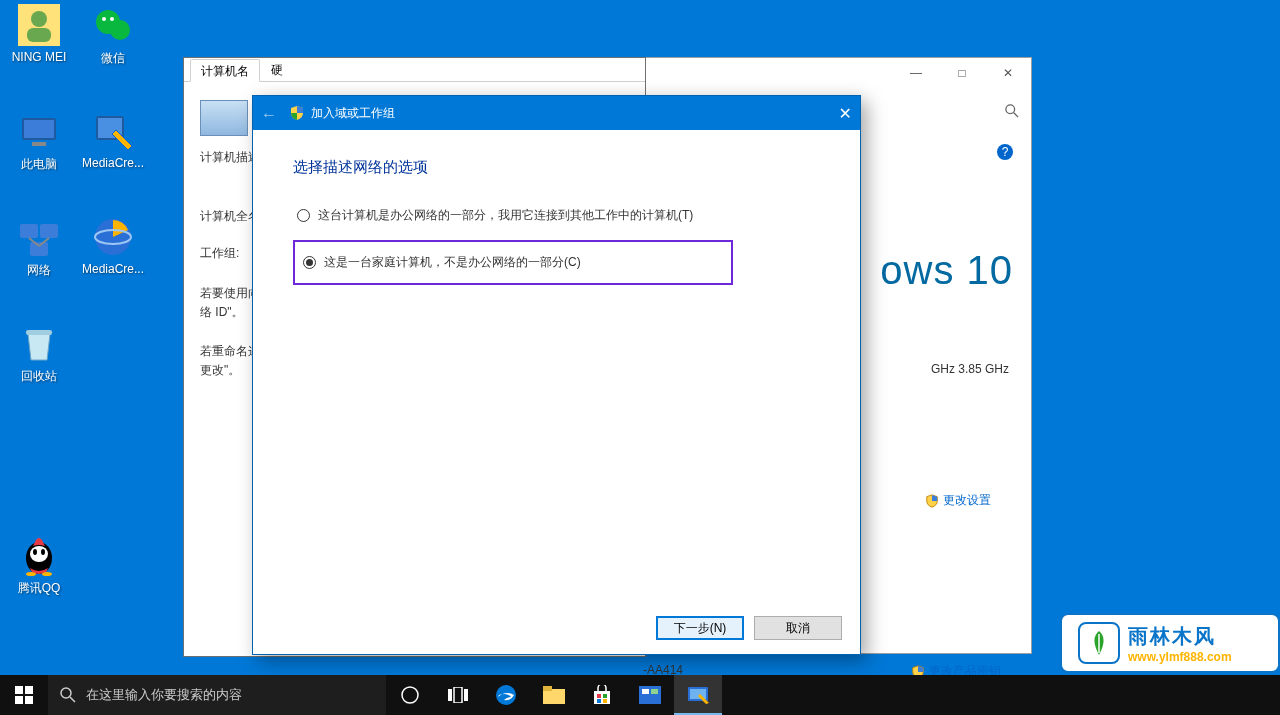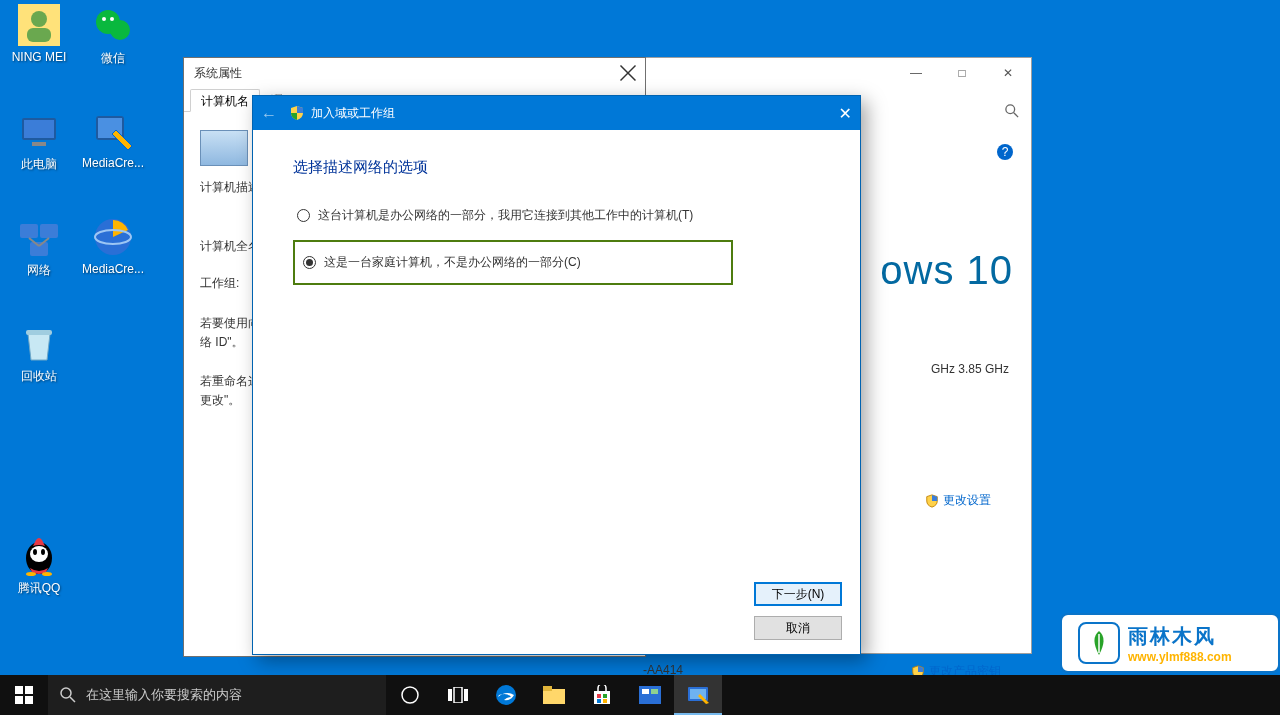--- a/index.html
+++ b/index.html
@@ -45,22 +45,22 @@
   .wizard-header { height: 34px; background: #0078D7; display:flex; align-items:center; padding: 0 8px; position:relative; }
   .wizard-header .back { color: rgba(255,255,255,.6); font-size: 16px; margin-right: 12px; }
   .wizard-header .shield-ico { width:16px;height:16px; margin-right:6px; }
   .wizard-header .title { color:#fff; font-size: 12px; }
   .wizard-header .close { position:absolute; right: 8px; top: 8px; color:#fff; font-size:16px; }
   .wizard-body { padding: 28px 40px; }
   .wizard-heading { font-size: 15px; color: #003399; margin-bottom: 24px; }
   .radio-row { display:flex; align-items:center; font-size: 12px; color:#333; padding: 6px 4px; margin-bottom: 10px; }
   .radio-row .radio { width:13px; height:13px; border:1px solid #333; border-radius:50%; margin-right: 8px; display:flex; align-items:center; justify-content:center; flex-shrink:0;}
   .radio-row .radio.checked::after { content:""; width:7px;height:7px;background:#333;border-radius:50%; }
-  .highlight-box { border: 2px solid #4d7c0f; padding: 6px 4px; margin-top: 6px; width: 440px; }
-  .wizard-buttons { position:absolute; bottom: 14px; right: 18px; display:flex; gap: 10px; flex-direction: column; }
+  .highlight-box { border: 2px solid #6d28d9; padding: 6px 4px; margin-top: 6px; width: 440px; }
+  .wizard-buttons { position:absolute; bottom: 14px; right: 18px; display:flex; gap: 10px; }
   .wizard-buttons button { width: 88px; height: 24px; font-size:12px; background:#e1e1e1; border:1px solid #adadad; }
   .wizard-buttons button.primary { border: 2px solid #0078D7; background:#e5f1fb; }
 
   
   .taskbar { position:absolute; left:0; bottom:0; width:100%; height:40px; background:#101010; display:flex; align-items:center; }
   .start { width:48px; height:40px; display:flex; align-items:center; justify-content:center; }
   .searchbox { flex: 0 0 338px; height: 40px; background:#1e1e1e; display:flex; align-items:center; padding: 0 12px; color:#ccc; font-size:13px; gap:10px; }
   .tb-icons { display:flex; height:40px; }
   .tb-icons .tbi { width:48px; display:flex; align-items:center; justify-content:center; }
 
@@ -191,27 +191,20 @@
       <svg class="shield" viewBox="0 0 16 16">
           <path d="M8 1 L14 3 V8 Q14 13 8 15 Q2 13 2 8 V3 Z" fill="#ffd24a" stroke="#c08000"></path>
           <path d="M8 1 L14 3 V8 L8 8 Z" fill="#3b7dd8"></path>
         </svg>
       <span>更改产品密钥</span>
     </div>
   </div>
 </div>
 
 <div class="sysprops">
-  <div class="sysprops-title">
-    <span>系统属性</span>
-    <svg class="close" viewBox="0 0 12 12">
-        <line x1="1" y1="1" x2="11" y2="11" stroke="#333" stroke-width="1"></line>
-        <line x1="11" y1="1" x2="1" y2="11" stroke="#333" stroke-width="1"></line>
-      </svg>
-  </div>
   <div class="sysprops-tabs">
     <div class="tab active">计算机名</div>
     <div class="tab">硬</div>
   </div>
   <div class="sysprops-body">
     <div class="pcicon"></div>
     <div class="row"><span class="label">计算机描述</span></div>
     <div class="row" style="margin-top:40px;"><span class="label">计算机全名</span></div>
     <div class="row"><span class="label">工作组:</span></div>
     <div class="row" style="margin-top:20px;">

